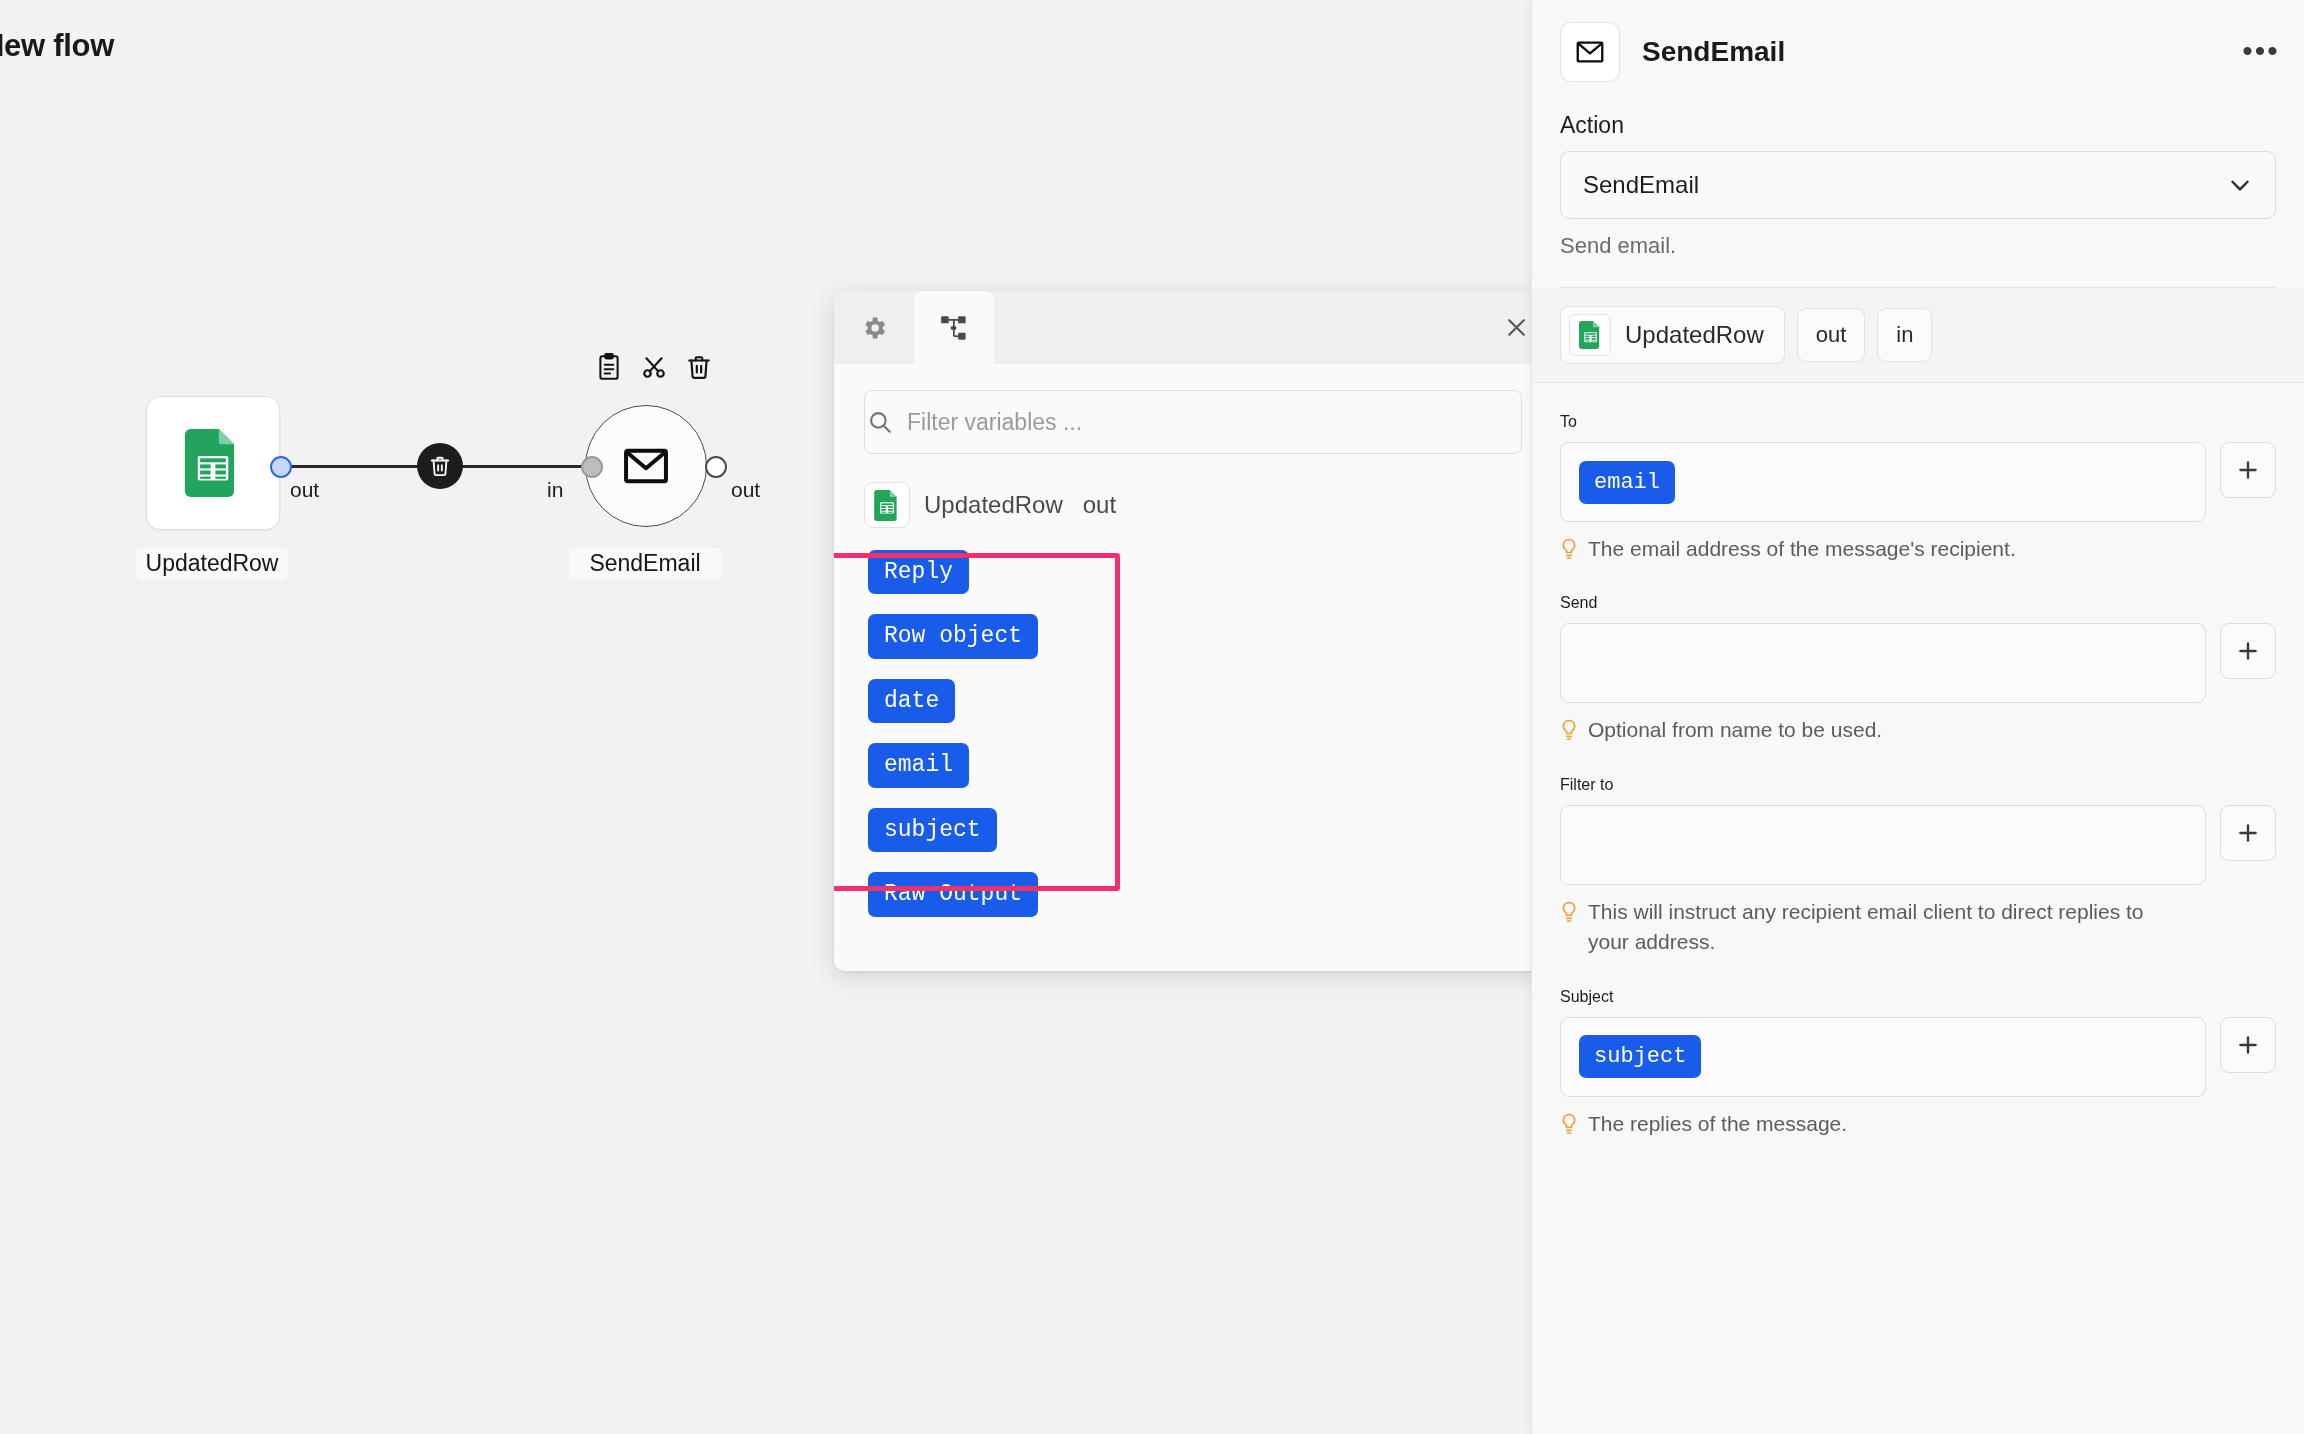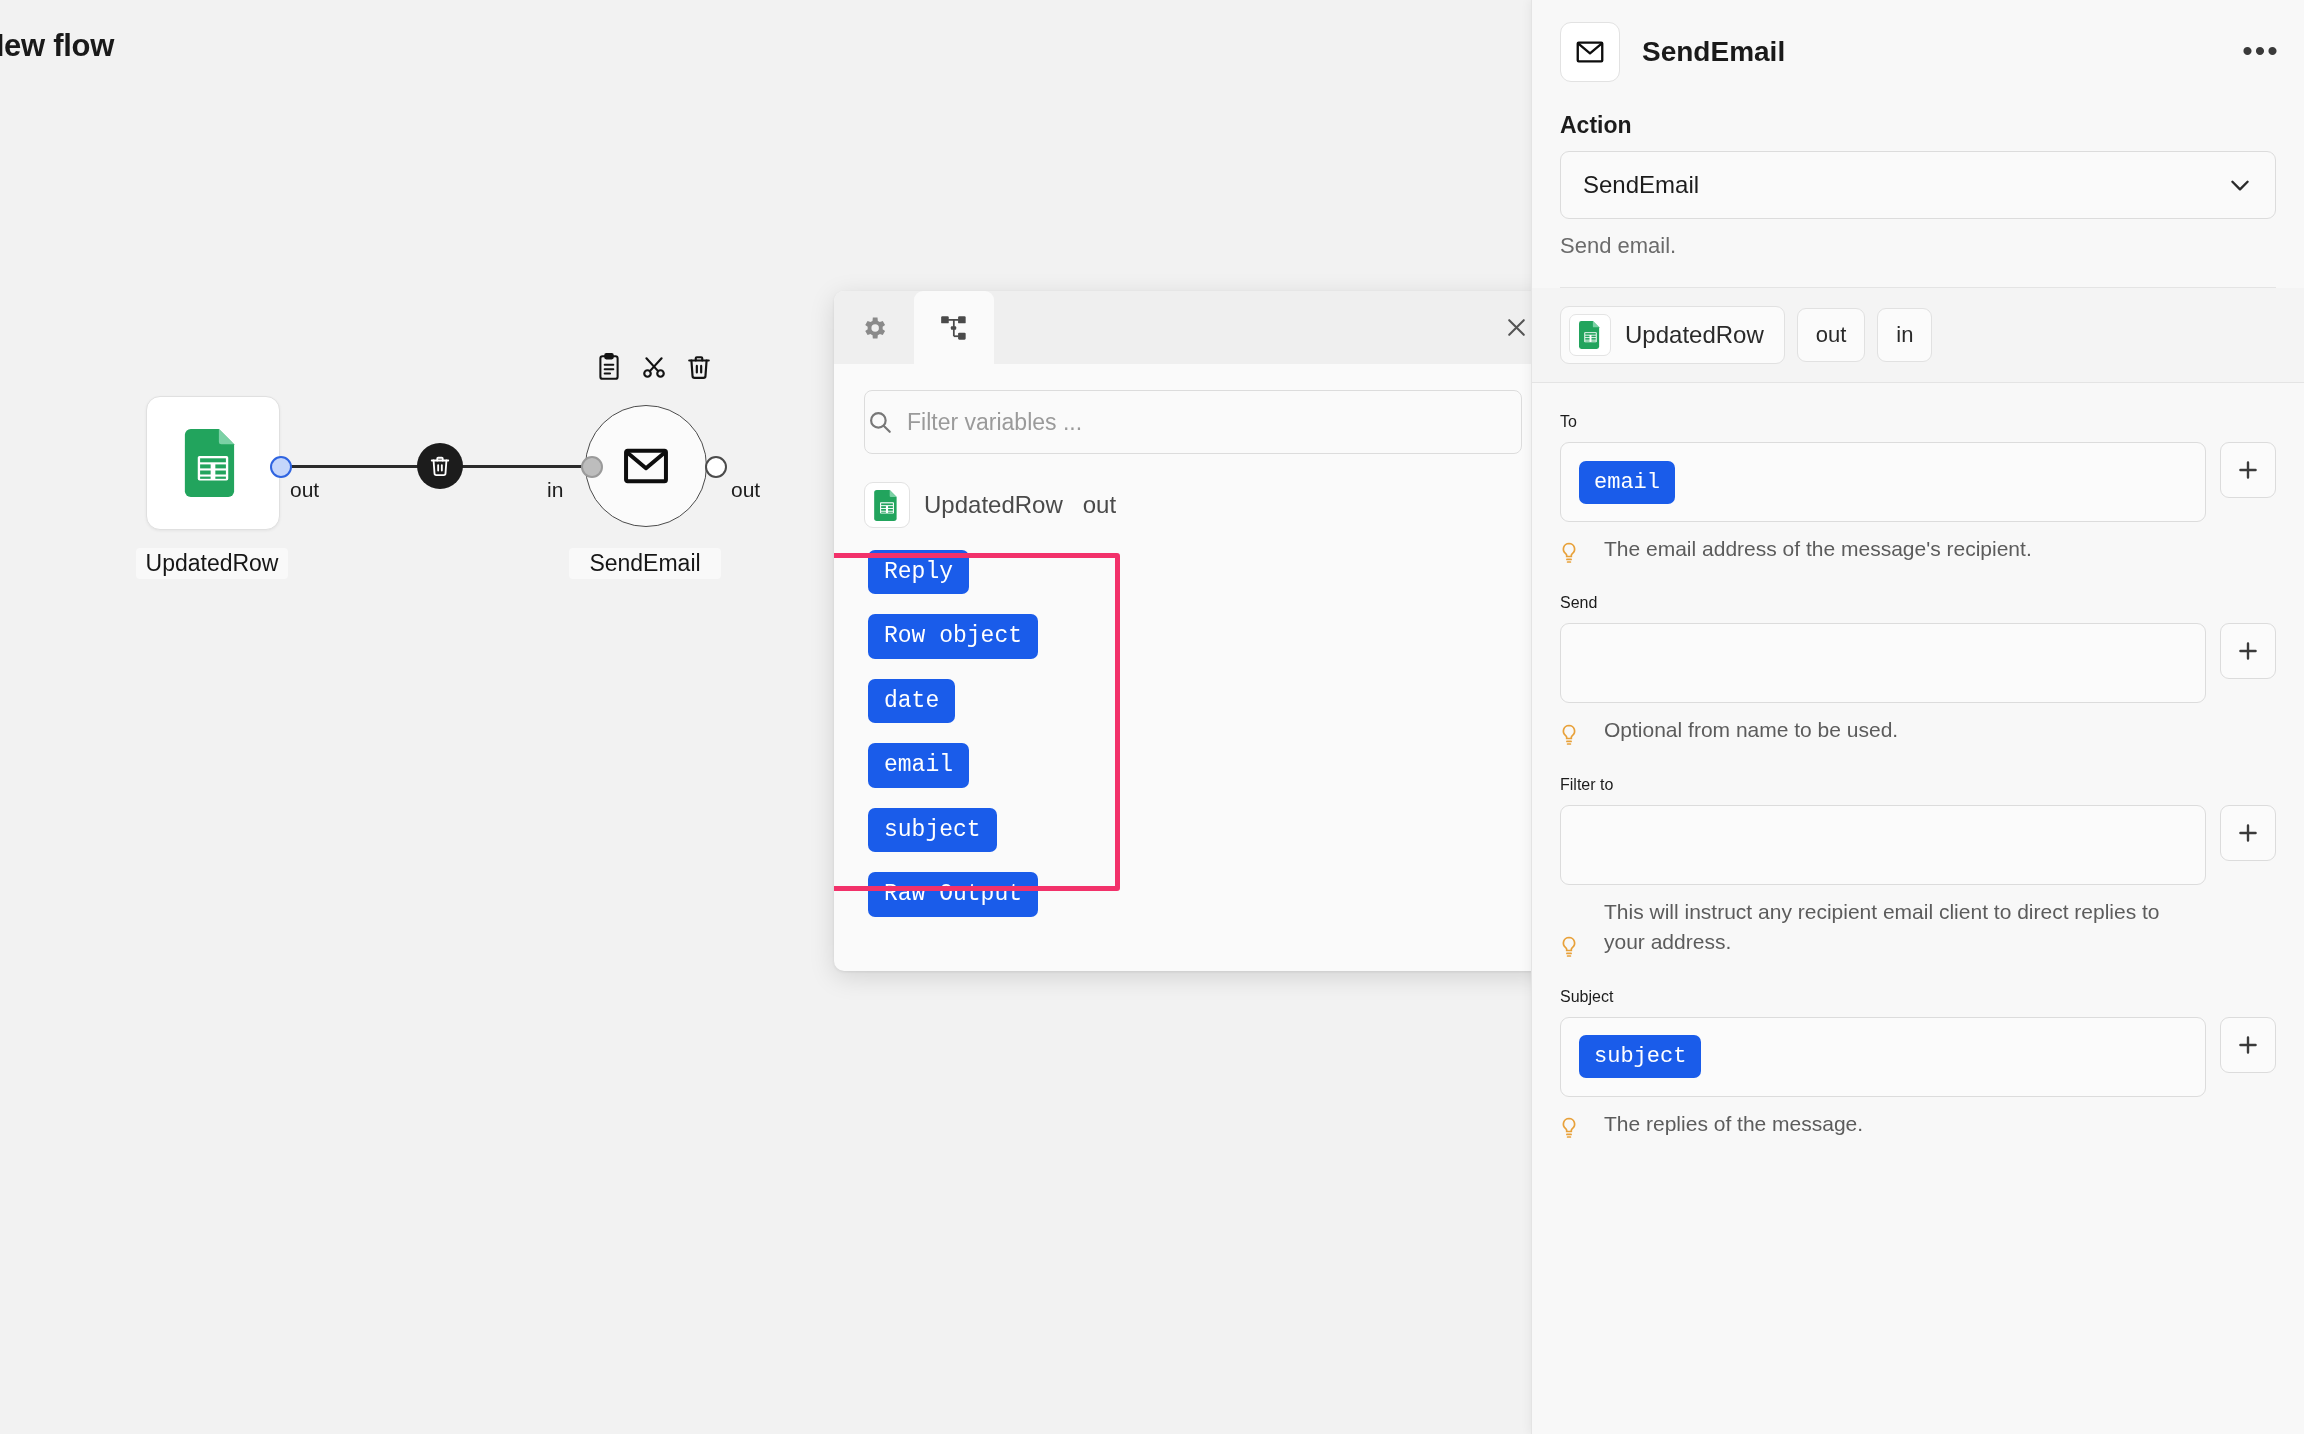--- a/index.html
+++ b/index.html
@@ -313,21 +313,20 @@
     line-height: 0.4;
   }
 
   .sb-section { padding: 0 28px; }
 
   .sb-label {
     font-size: 23px;
     color: #1c1c1c;
     margin-top: 30px;
     margin-bottom: 12px;
-    font-weight: bold;
   }
 
   #sb-action-select {
     height: 66px;
     border: 1px solid #dcdcdc;
     border-radius: 9px;
     background: #fafafa;
     display: flex;
     align-items: center;
     justify-content: space-between;
@@ -415,22 +414,22 @@
     border-radius: 9px;
     background: #fbfbfb;
     display: flex; align-items: center; justify-content: center;
     cursor: pointer;
     flex: 0 0 auto;
   }
   .sb-add-btn svg { width: 26px; height: 26px; }
 
   .sb-hint {
     display: flex;
-    align-items: flex-end;
-    gap: 26px;
+    align-items: flex-start;
+    gap: 10px;
     margin-top: 12px;
     font-size: 21px;
     color: #5c5c5c;
     line-height: 1.45;
     max-width: 620px;
   }
   .sb-hint svg { width: 18px; height: 22px; flex: 0 0 auto; margin-top: 4px; }
 
   .field-chip {
     background: #1a5cea;

